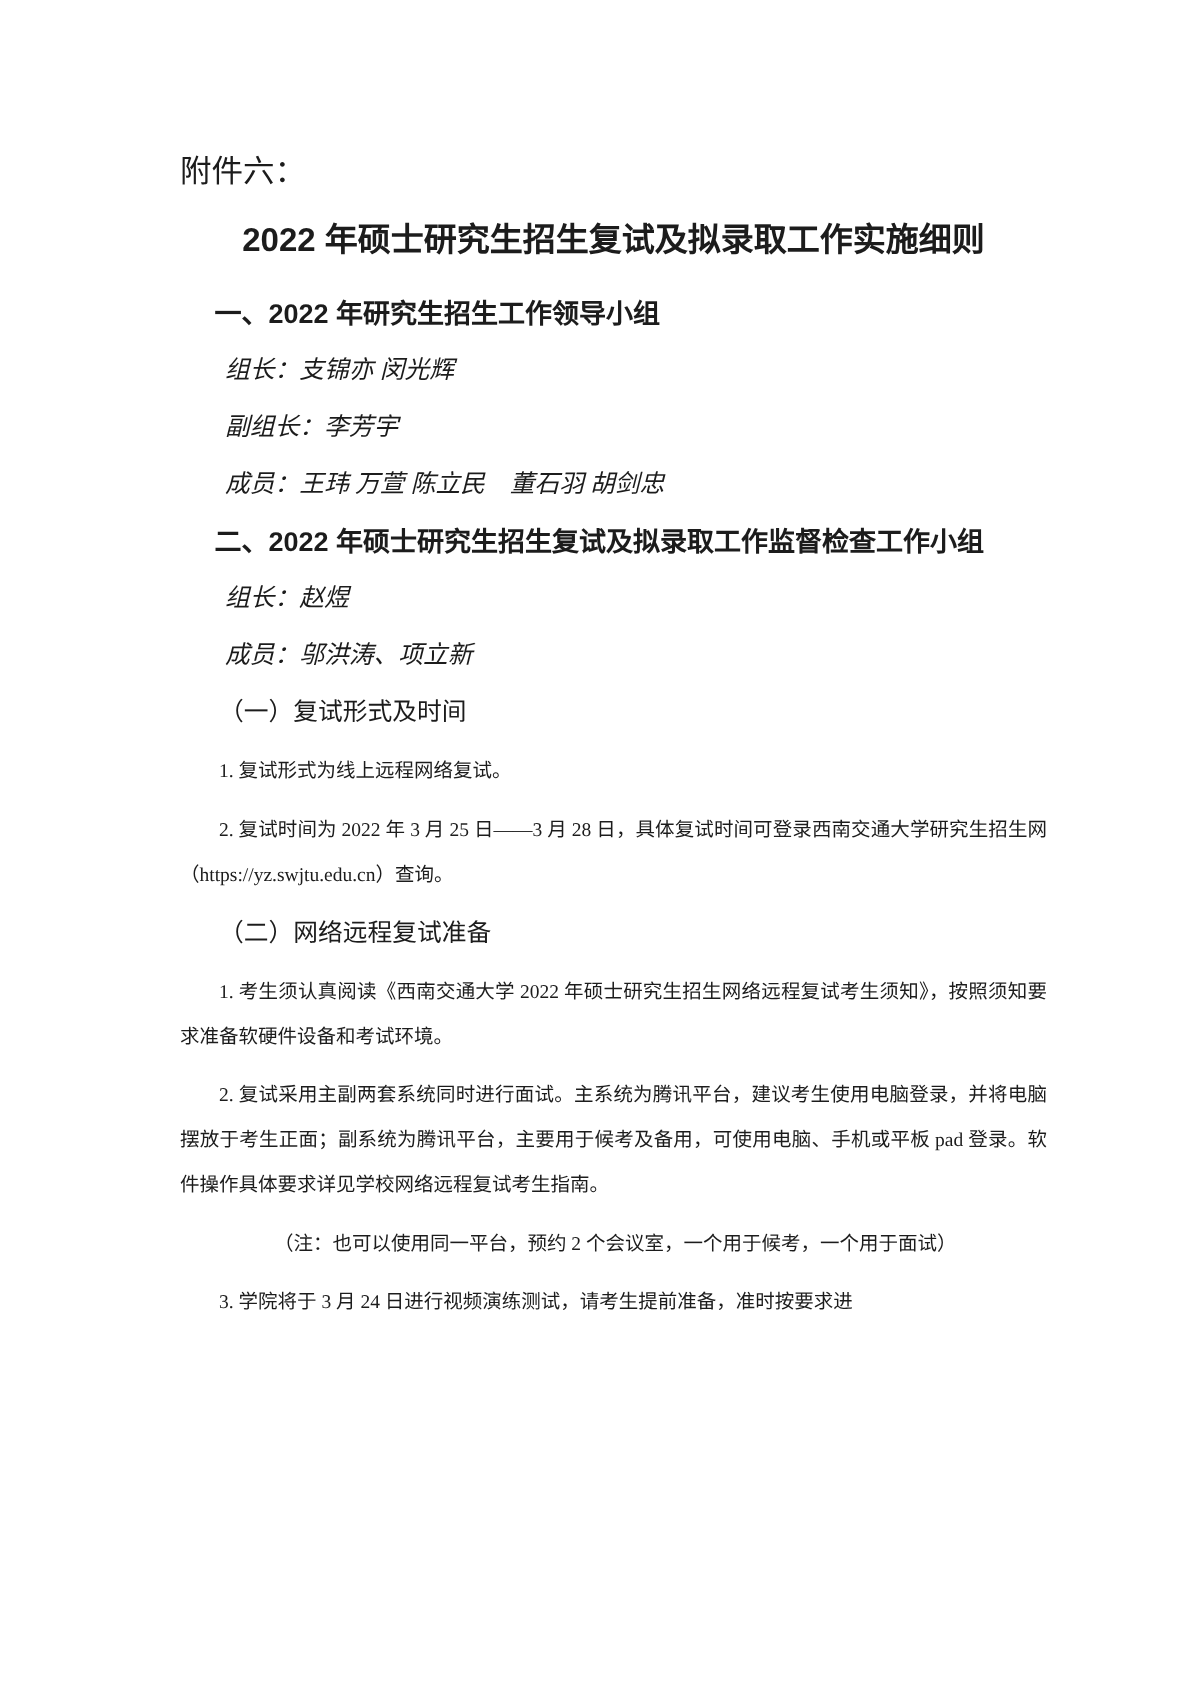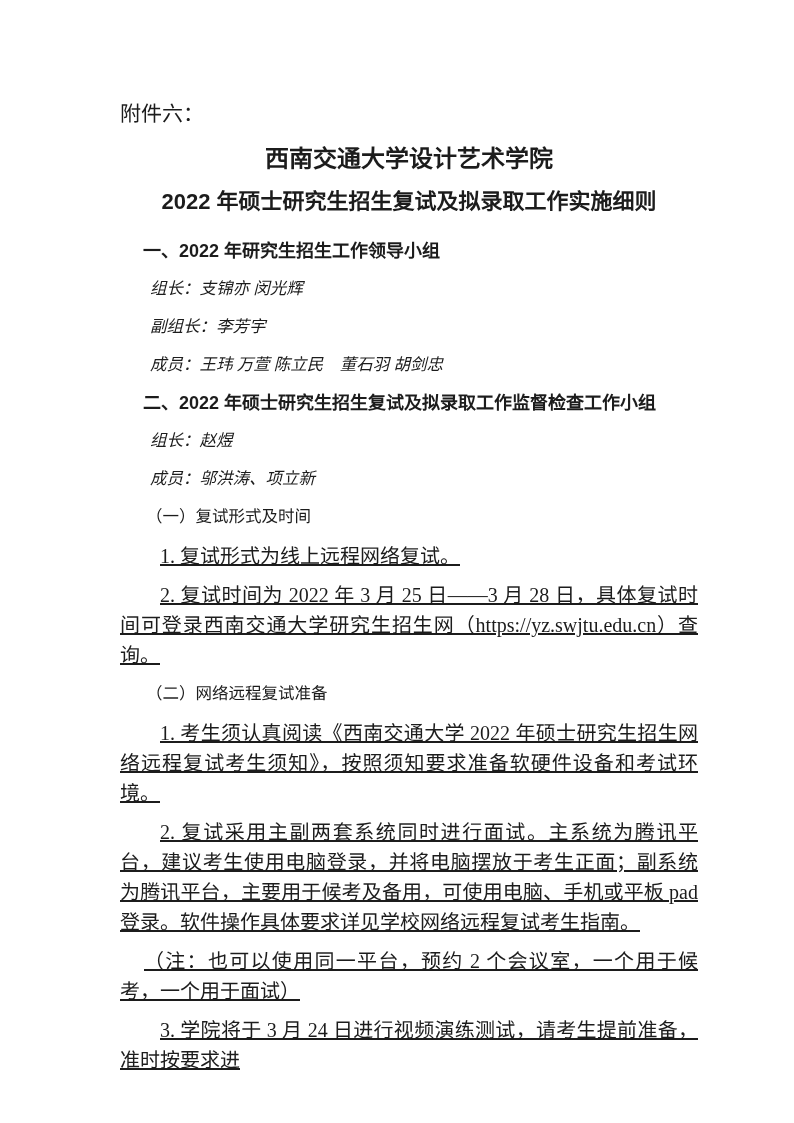--- a/index.html
+++ b/index.html
@@ -55,39 +55,38 @@
     text-indent: 30px;
     font-style: italic;
   }
   .sub-heading {
     font-size: 16.5px;
     line-height: 30px;
     margin: 0 0 9px 0;
     text-indent: 26px;
   }
   .para {
-    font-size: 20px;
+    font-size: 13px;
     line-height: 30px;
     margin: 0 0 9px 0;
     text-indent: 2em;
     text-align: justify;
-    text-decoration: underline;
   }
   .para.note {
     text-indent: 1.2em;
+    margin-left: 47px;
   }
 </style>
 </head>
 <body>
 
 <div class="page">
 
   <p class="attachment-label">附件六：</p>
 
-  <p class="doc-title line1">西南交通大学设计艺术学院</p>
 
   <p class="doc-title line2">2022 年硕士研究生招生复试及拟录取工作实施细则</p>
 
   <div>
     <p class="section-heading">一、2022 年研究生招生工作领导小组</p>
     <p class="role-line">组长：支锦亦 闵光辉</p>
     <p class="role-line">副组长：李芳宇</p>
     <p class="role-line">成员：王玮 万萱 陈立民　董石羽 胡剑忠</p>
   </div>
 

